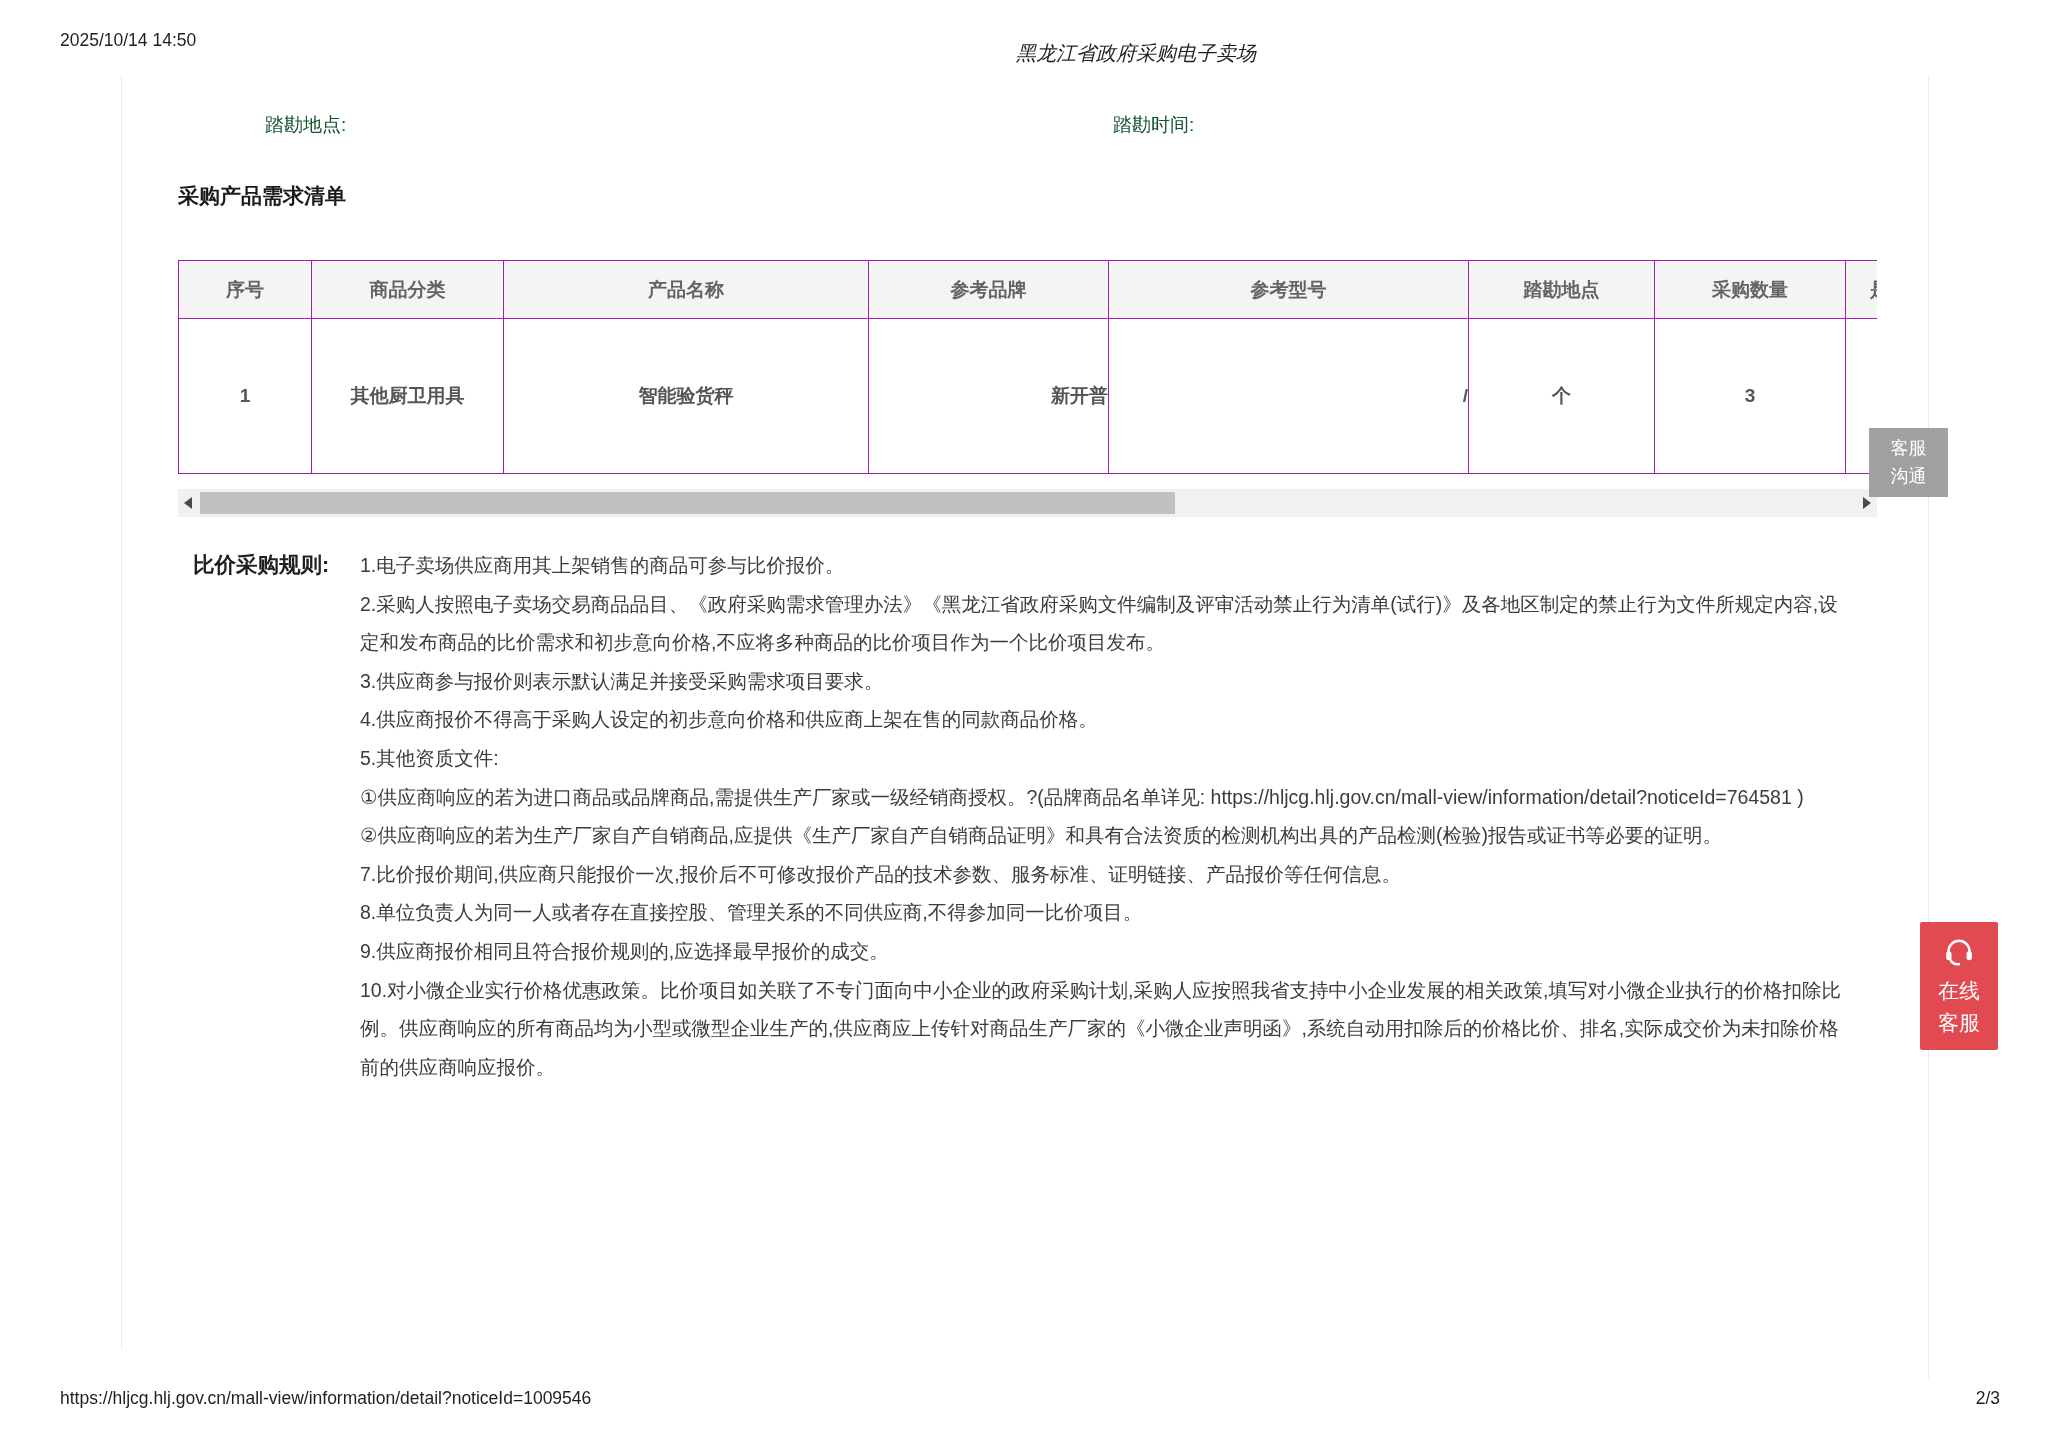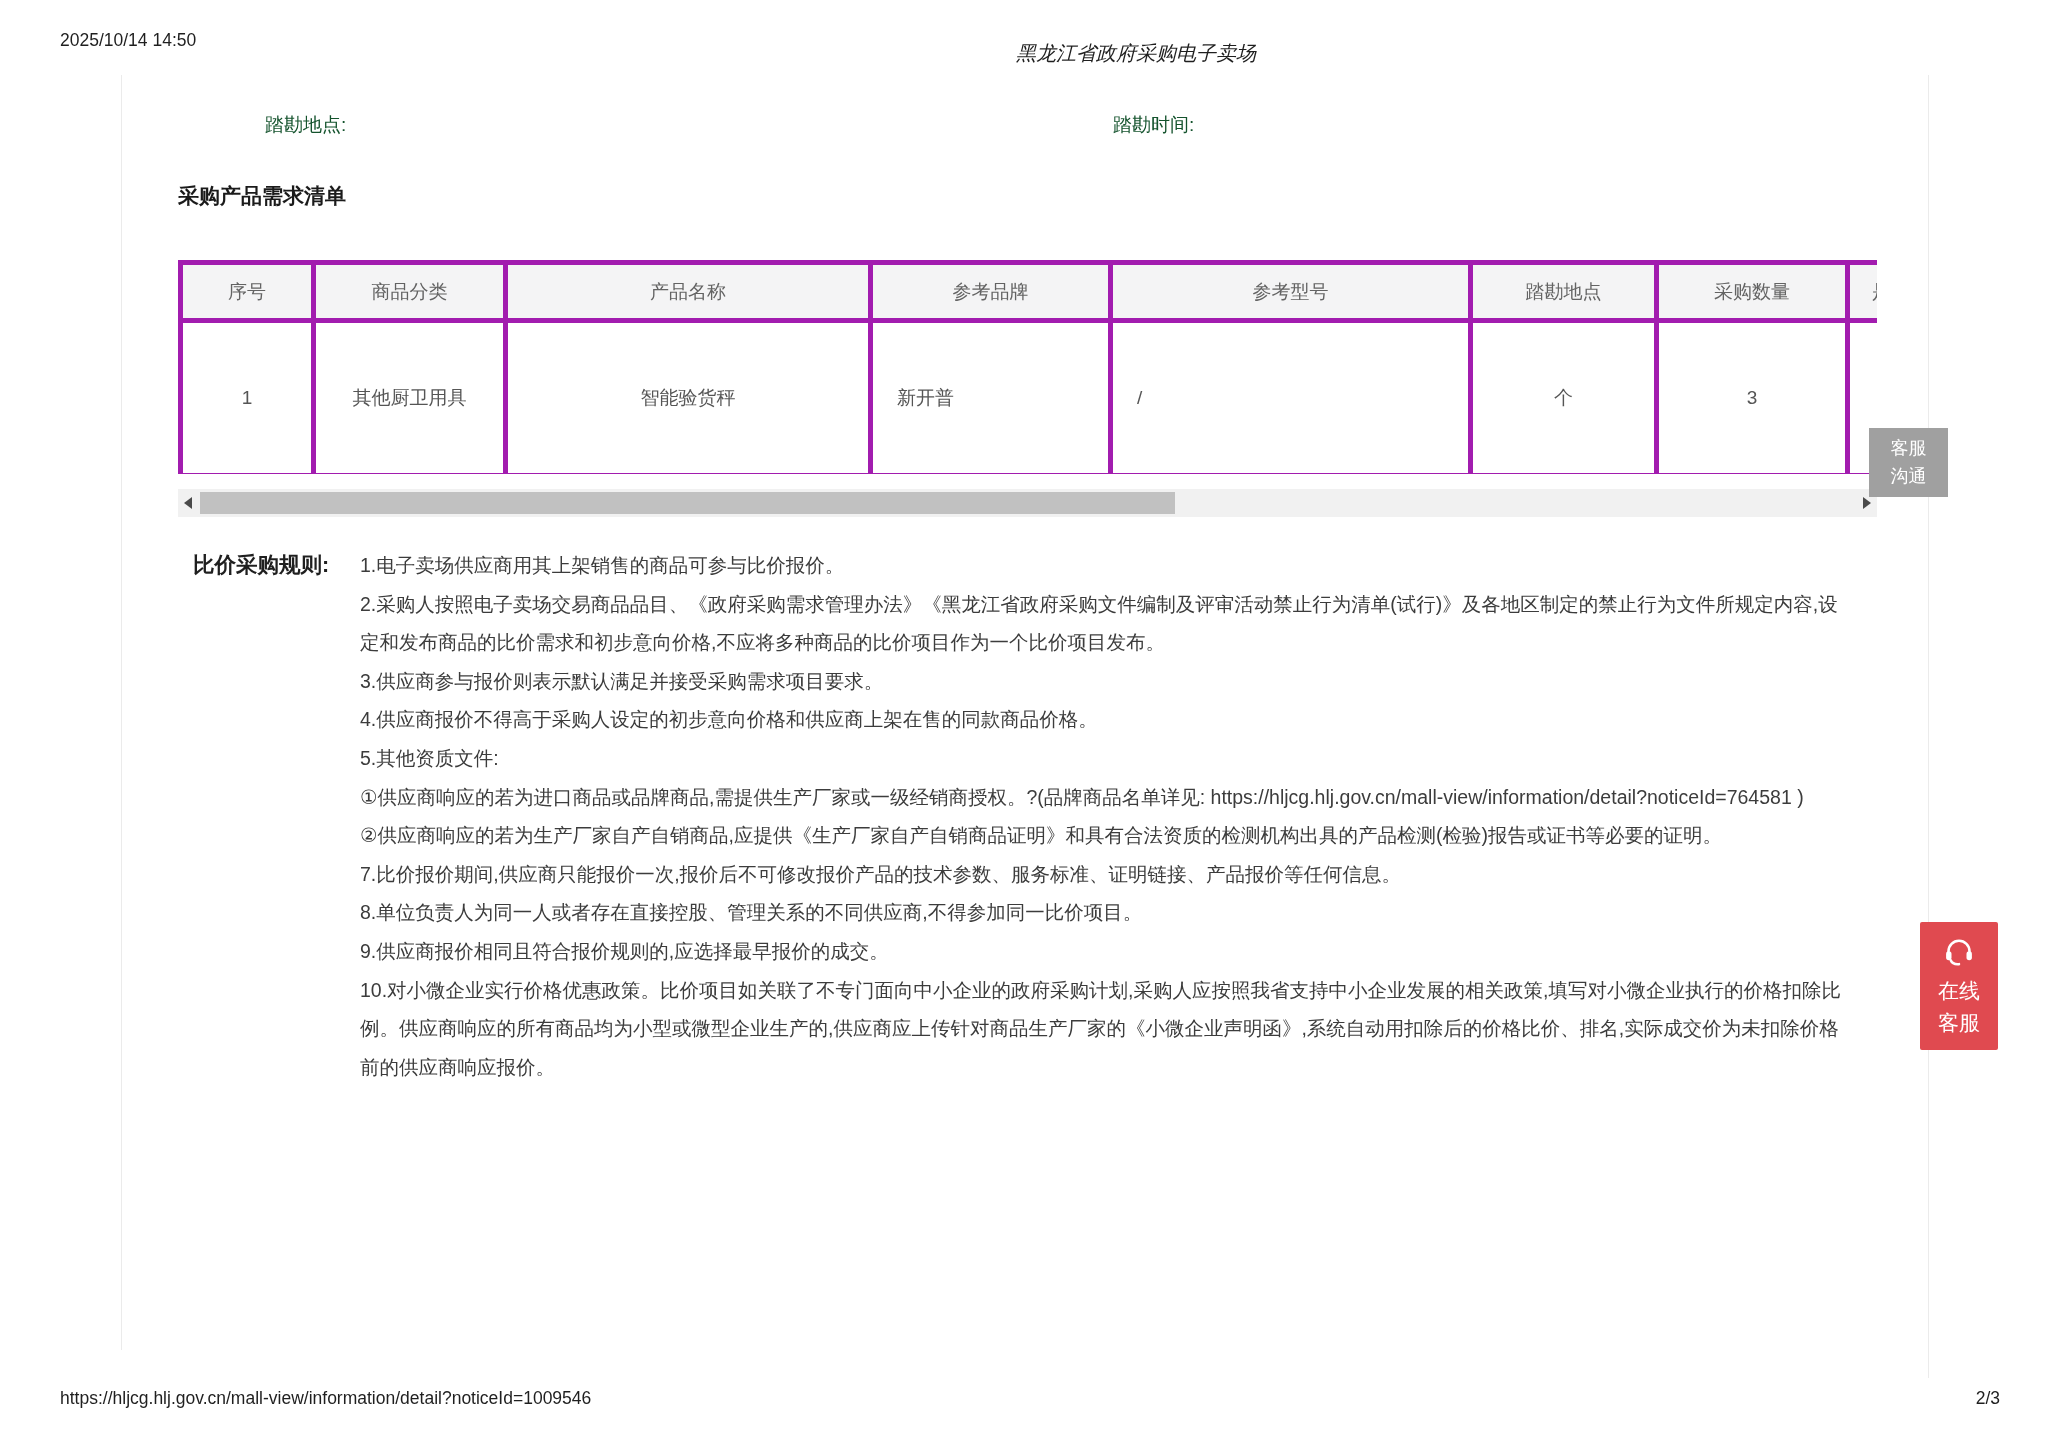--- a/index.html
+++ b/index.html
@@ -23,24 +23,24 @@
   .survey-label { position:absolute; font-size:19px; color:#14532d; }
   .survey-location { left:265px; top:112px; }
   .survey-time { left:1113px; top:112px; }
 
   
   .section-title { position:absolute; left:178px; top:182px; font-size:21px; font-weight:bold; color:#1a1a1a; }
 
   
   .table-clip { position:absolute; left:178px; top:260px; width:1699px; height:214px; overflow:hidden; }
   table.product { border-collapse:collapse; table-layout:fixed; width:1735px; }
-  table.product th, table.product td { border:5px solid #a21caf; font-weight:normal; }
+  table.product th, table.product td { border:1px solid #a21caf; font-weight:bold; }
   table.product th { height:58px; background:#f4f4f5; color:#636363; font-size:19px; text-align:center; }
   table.product td { height:155px; background:#fff; color:#555; font-size:19px; text-align:center; vertical-align:middle; }
-  table.product td.al { text-align:left; padding-left:24px; }
+  table.product td.al { text-align:right; padding-left:24px; }
 
   
   .hscrollbar { position:absolute; left:178px; top:489px; width:1699px; height:28px; background:#f1f1f1; }
   .sb-thumb { position:absolute; left:22px; top:3px; width:975px; height:22px; background:#c1c1c1; }
   .sb-arrow { position:absolute; top:8px; width:0; height:0; border-style:solid; }
   .sb-arrow.left  { left:6px;  border-width:6px 8px 6px 0; border-color:transparent #4a4a4a transparent transparent; }
   .sb-arrow.right { right:6px; border-width:6px 0 6px 8px; border-color:transparent transparent transparent #4a4a4a; }
 
   
   .kefu-side-btn { position:absolute; left:1869px; top:428px; width:79px; height:69px; background:#a0a0a0;

